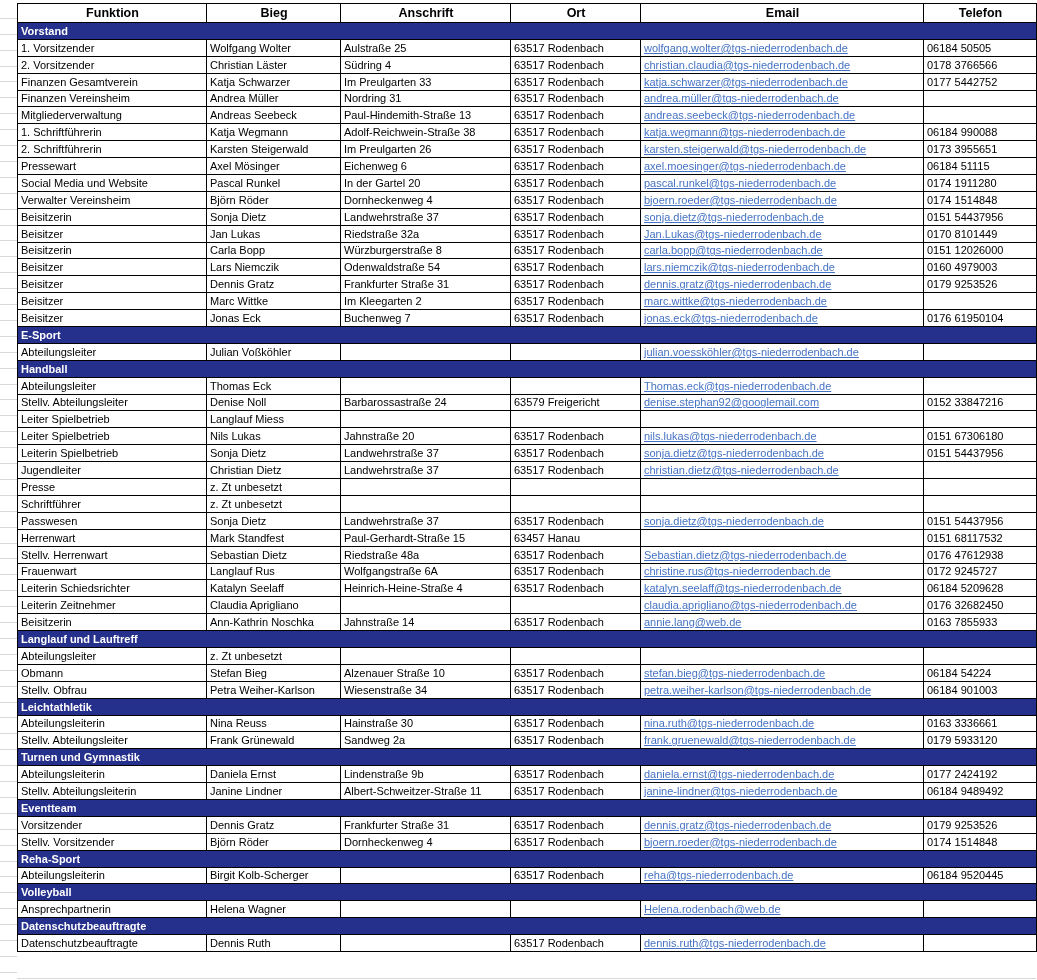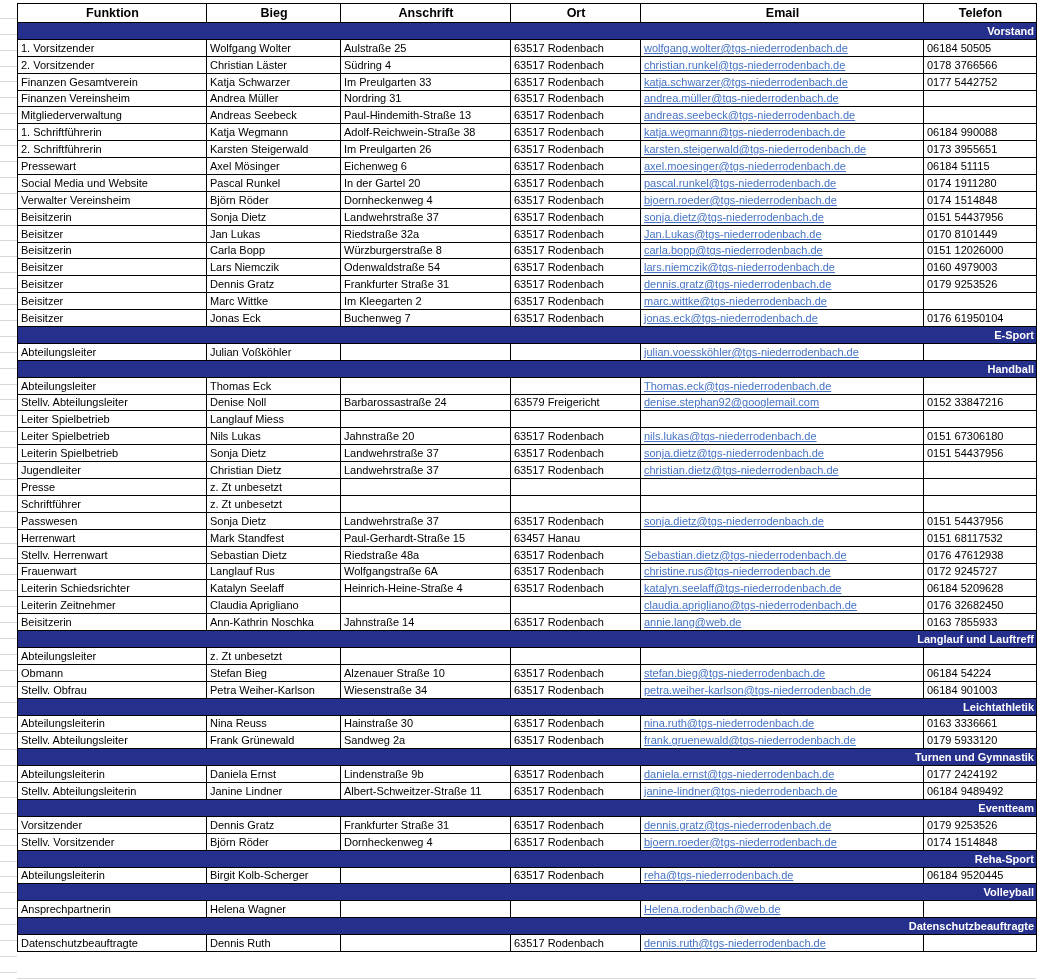--- a/index.html
+++ b/index.html
@@ -46,21 +46,21 @@
   table.contacts tbody td{
     height:14.9px;
     font-size:11px;
     line-height:13px;
   }
   tr.section-row td{
     background:var(--bar);
     color:#fff;
     font-weight:bold;
     font-size:12px;
-    text-align:right;
+    text-align:left;
     line-height:13px;
   }
   a.email-link{
     color:var(--link);
     text-decoration:underline;
     cursor:pointer;
   }
   .footer-row{
     position:absolute;left:17px;top:962px;
     width:1019px;height:16px;
@@ -113,21 +113,21 @@
             <td class="c-anschrift">Aulstraße 25</td>
             <td class="c-ort">63517 Rodenbach</td>
             <td class="c-email"><a href="#" class="email-link">wolfgang.wolter@tgs-niederrodenbach.de</a></td>
             <td class="c-telefon">06184 50505</td>
           </tr>
           <tr>
             <td class="c-funktion">2. Vorsitzender</td>
             <td class="c-name">Christian Läster</td>
             <td class="c-anschrift">Südring 4</td>
             <td class="c-ort">63517 Rodenbach</td>
-            <td class="c-email"><a href="#" class="email-link">christian.runkel@tgs-niederrodenbach.de</a></td>
+            <td class="c-email"><a href="#" class="email-link">christian.claudia@tgs-niederrodenbach.de</a></td>
             <td class="c-telefon">0178 3766566</td>
           </tr>
           <tr>
             <td class="c-funktion">Finanzen Gesamtverein</td>
             <td class="c-name">Katja Schwarzer</td>
             <td class="c-anschrift">Im Preulgarten 33</td>
             <td class="c-ort">63517 Rodenbach</td>
             <td class="c-email"><a href="#" class="email-link">katja.schwarzer@tgs-niederrodenbach.de</a></td>
             <td class="c-telefon">0177 5442752</td>
           </tr>

